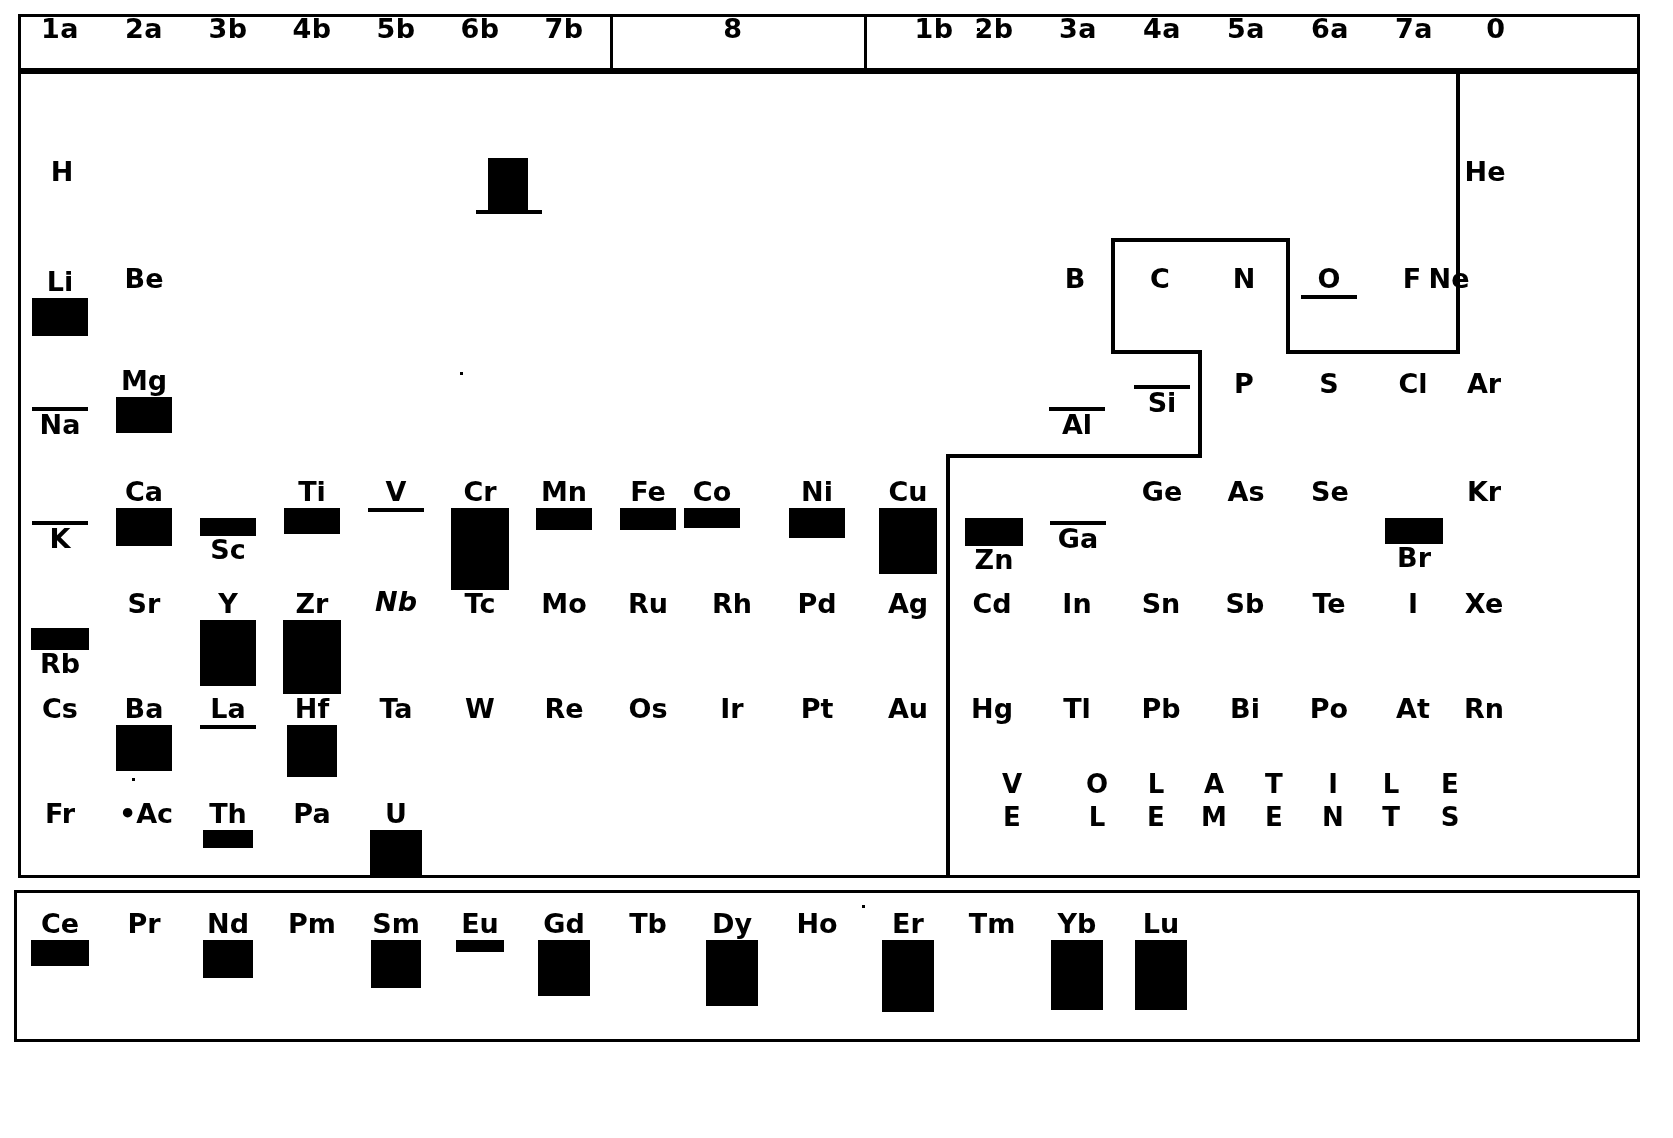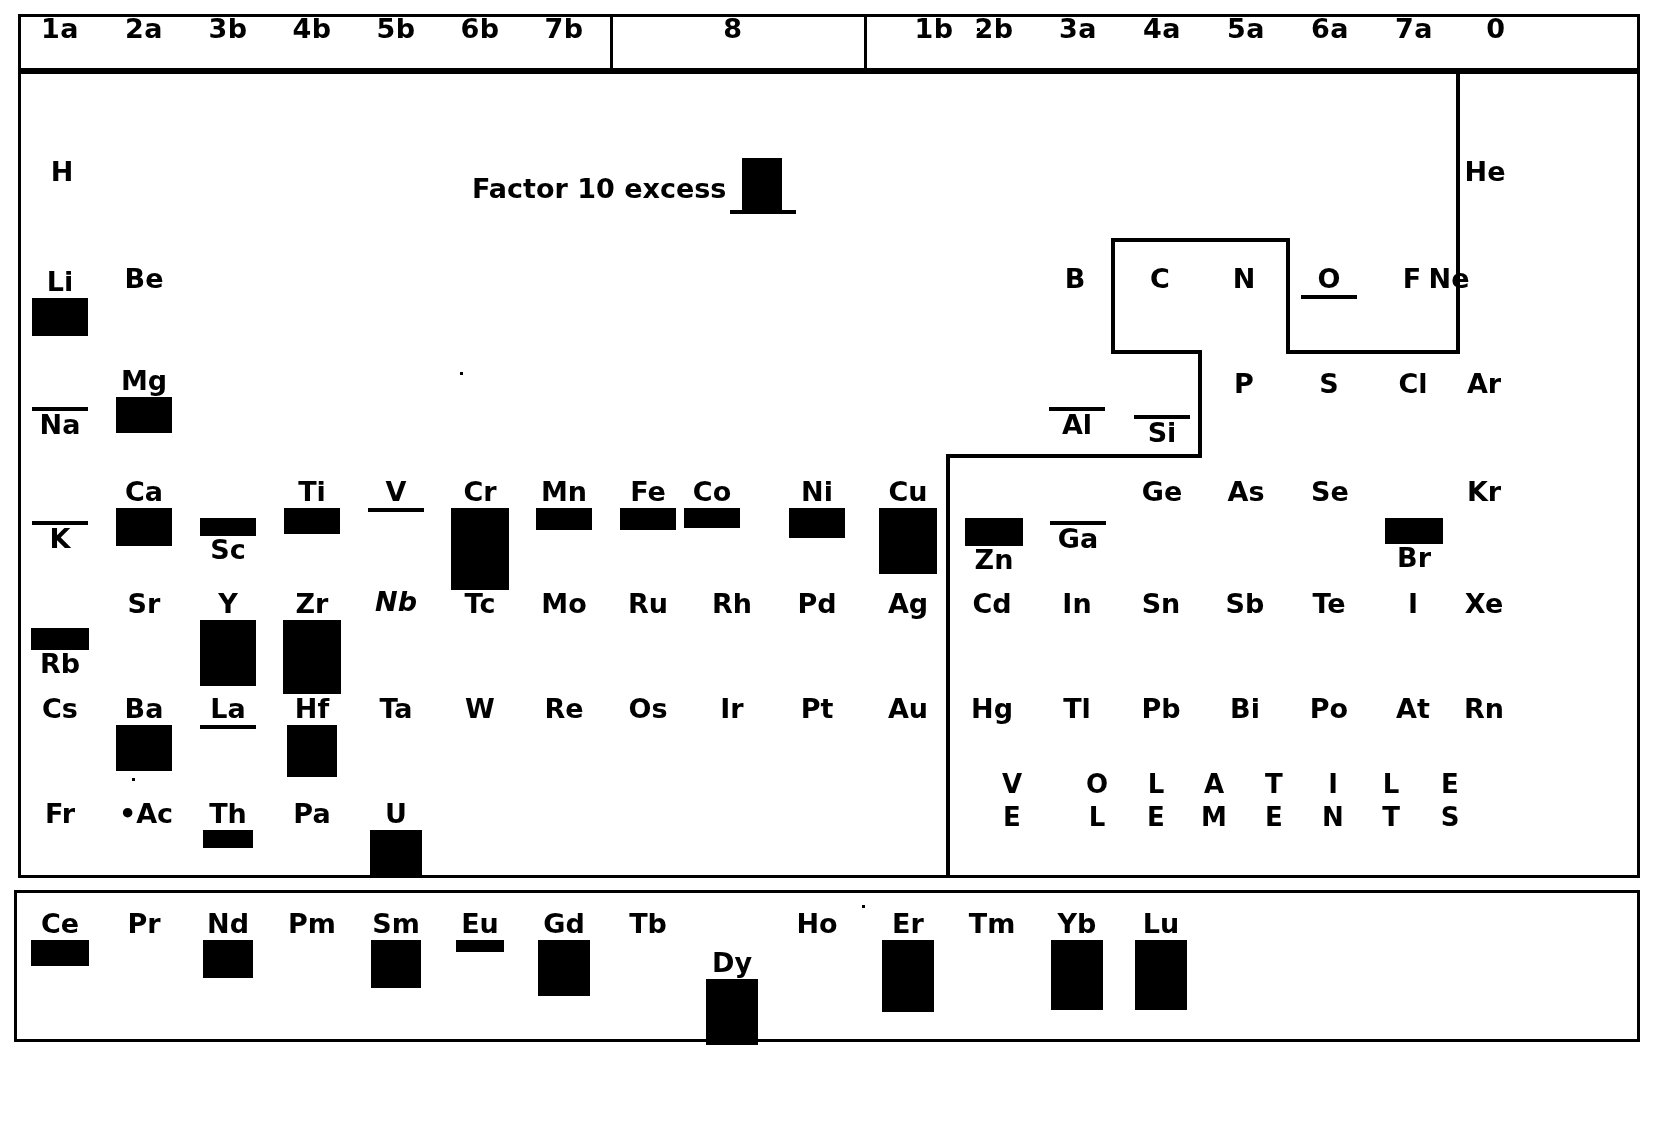--- a/index.html
+++ b/index.html
@@ -54,21 +54,21 @@
 
   <div class="frame" id="main-table"></div>
 
   <div class="frame" id="lanth-box"></div>
 
   <svg id="stair">
     <polyline points="1458,74 1458,352 1288,352 1288,240 1113,240 1113,352 1200,352 1200,456 948,456 948,876" fill="none" stroke="#000" stroke-width="4"></polyline>
   </svg>
 
   <div id="legend">
-    <span class="lbl">Factor 10 excess</span><span class="swatchwrap"><span class="swatch"></span><span class="swline"></span></span>
+    <span class="swatchwrap"><span class="swatch"></span><span class="swline"></span></span>
   </div>
 
   <div id="groups-layer">
       <div class="ghdr" style="left: 60px;">1a</div>
       <div class="ghdr" style="left: 144px;">2a</div>
       <div class="ghdr" style="left: 228px;">3b</div>
       <div class="ghdr" style="left: 312px;">4b</div>
       <div class="ghdr" style="left: 396px;">5b</div>
       <div class="ghdr" style="left: 480px;">6b</div>
       <div class="ghdr" style="left: 564px;">7b</div>
@@ -122,21 +122,21 @@
       </div>
       <div class="el" style="left: 144px; top: 367px; width: 60px;">
         <span class="sym">Mg</span>
         <span class="rule" style="width: 56px;"></span>
         <span class="bar" style="width: 56px; height: 32px;"></span>
       </div>
       <div class="el" style="left: 1077px; top: 404px; width: 60px;">
         <span class="rule" style="width: 56px;"></span>
         <span class="sym">Al</span>
       </div>
-      <div class="el" style="left: 1162px; top: 412px; width: 60px;">
+      <div class="el" style="left: 1162px; top: 382px; width: 60px;">
         <span class="rule" style="width: 56px;"></span>
         <span class="sym">Si</span>
       </div>
       <div class="el nobar" style="left: 1244px; top: 370px; width: 60px;">
         <span class="sym">P</span>
       </div>
       <div class="el nobar" style="left: 1329px; top: 370px; width: 60px;">
         <span class="sym">S</span>
       </div>
       <div class="el nobar" style="left: 1413px; top: 370px; width: 60px;">
@@ -387,21 +387,21 @@
         <span class="bar" style="width: 48px; height: 8px;"></span>
       </div>
       <div class="el" style="left: 564px; top: 910px; width: 60px;">
         <span class="sym">Gd</span>
         <span class="rule" style="width: 52px;"></span>
         <span class="bar" style="width: 52px; height: 52px;"></span>
       </div>
       <div class="el nobar" style="left: 648px; top: 910px; width: 60px;">
         <span class="sym">Tb</span>
       </div>
-      <div class="el" style="left: 732px; top: 910px; width: 60px; margin-top: 39px;">
+      <div class="el" style="left: 732px; top: 910px; width: 60px;">
         <span class="sym">Dy</span>
         <span class="rule" style="width: 52px;"></span>
         <span class="bar" style="width: 52px; height: 62px;"></span>
       </div>
       <div class="el nobar" style="left: 817px; top: 910px; width: 60px;">
         <span class="sym">Ho</span>
       </div>
       <div class="el" style="left: 908px; top: 910px; width: 60px;">
         <span class="sym">Er</span>
         <span class="rule" style="width: 52px;"></span>

